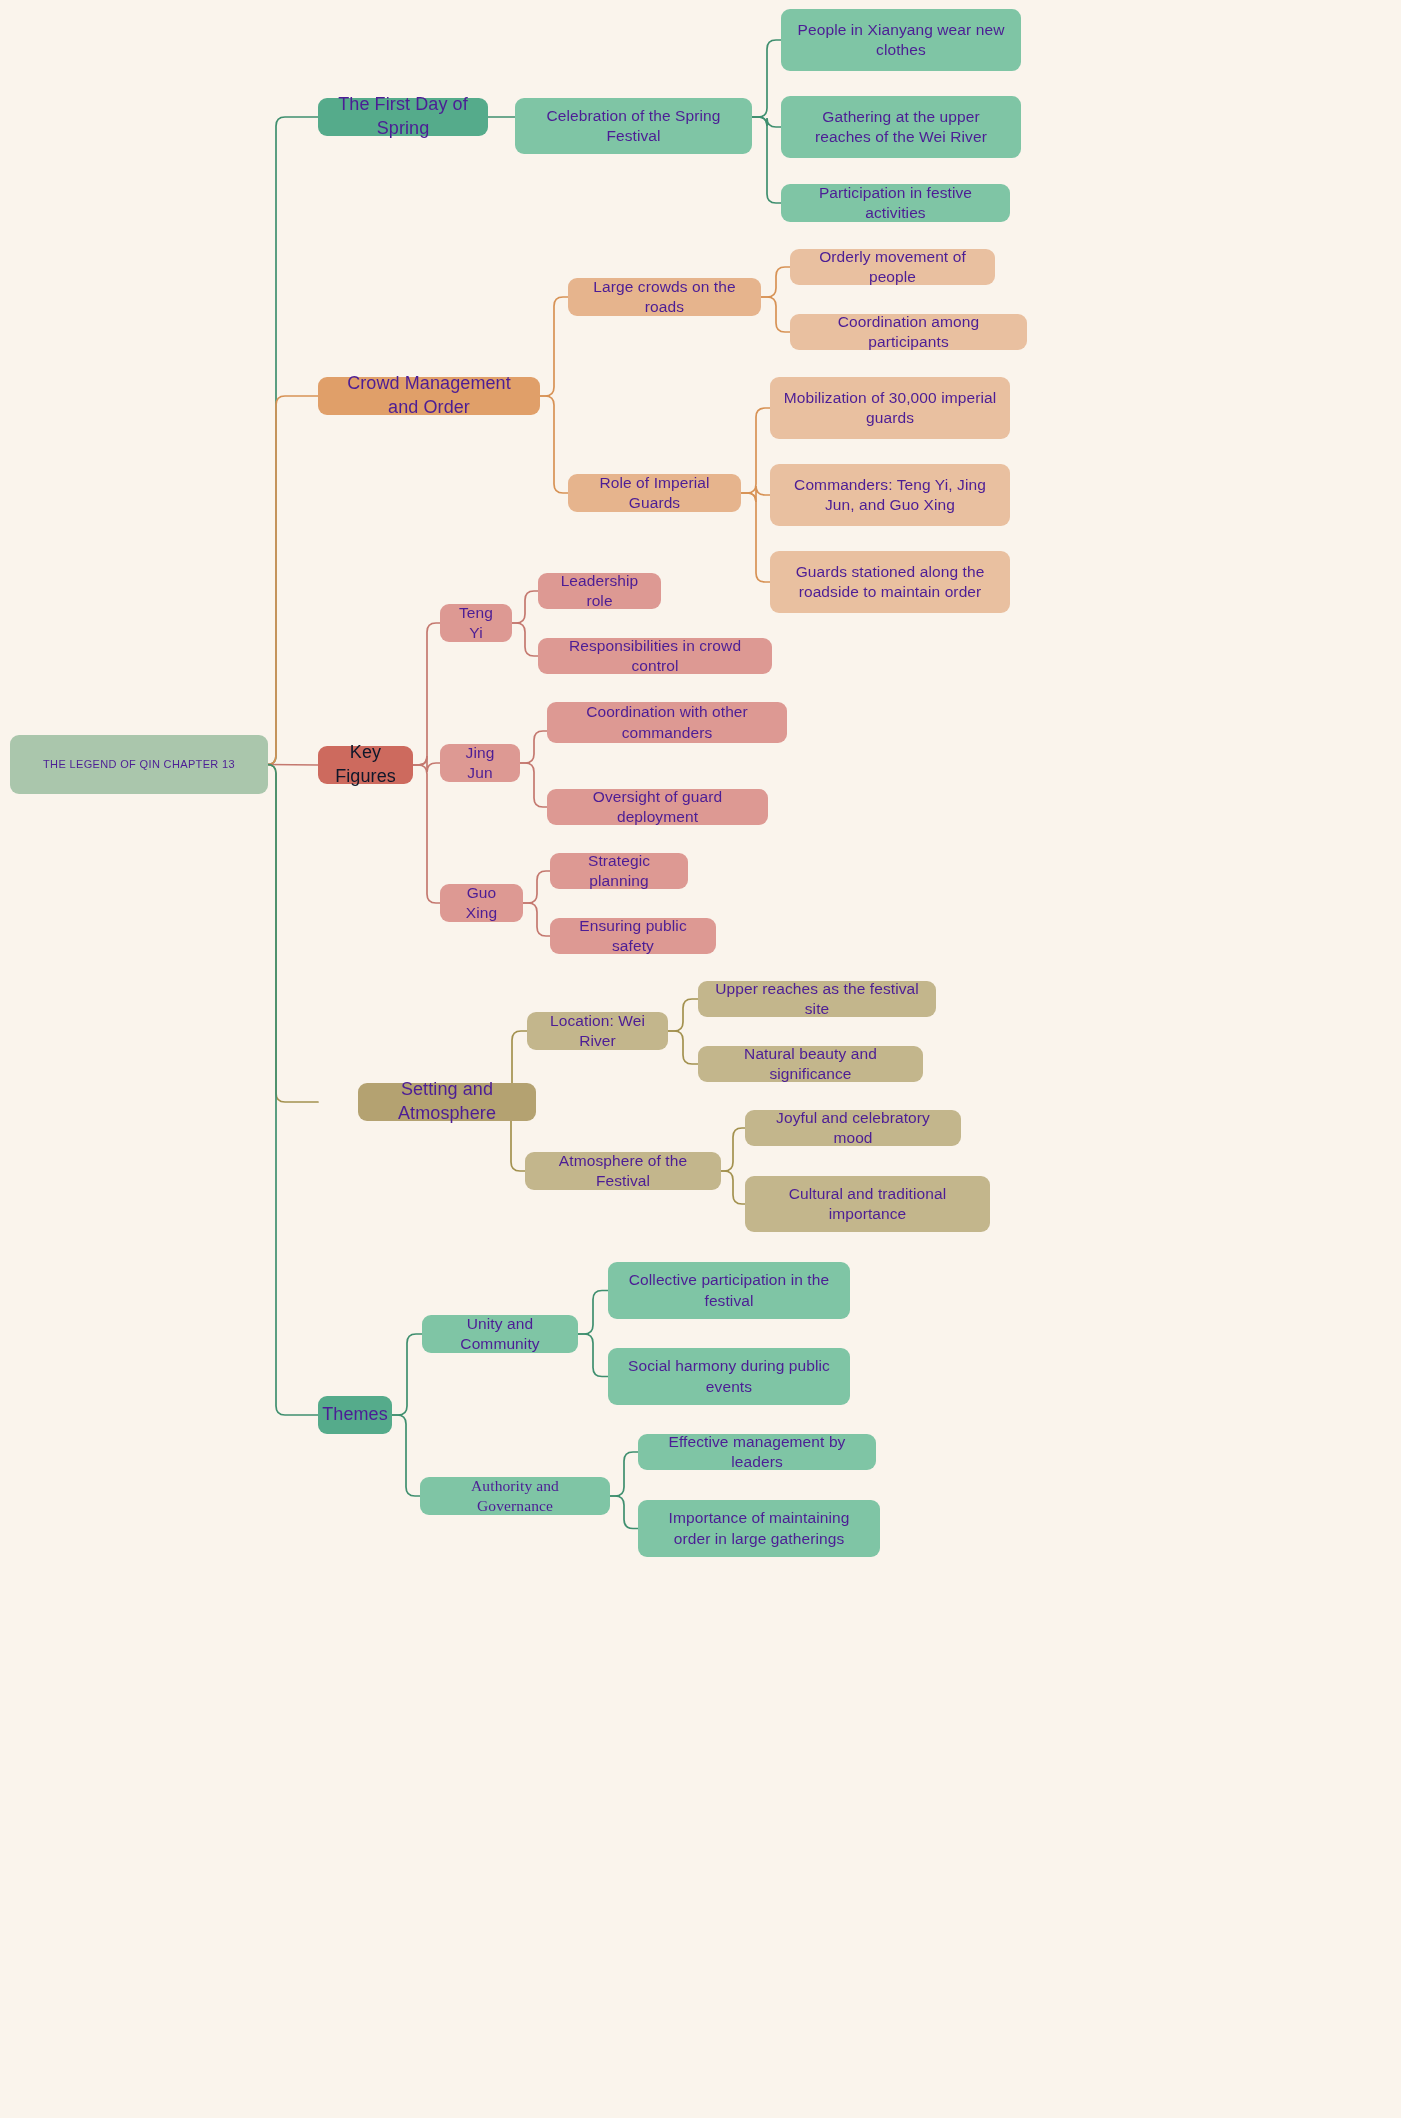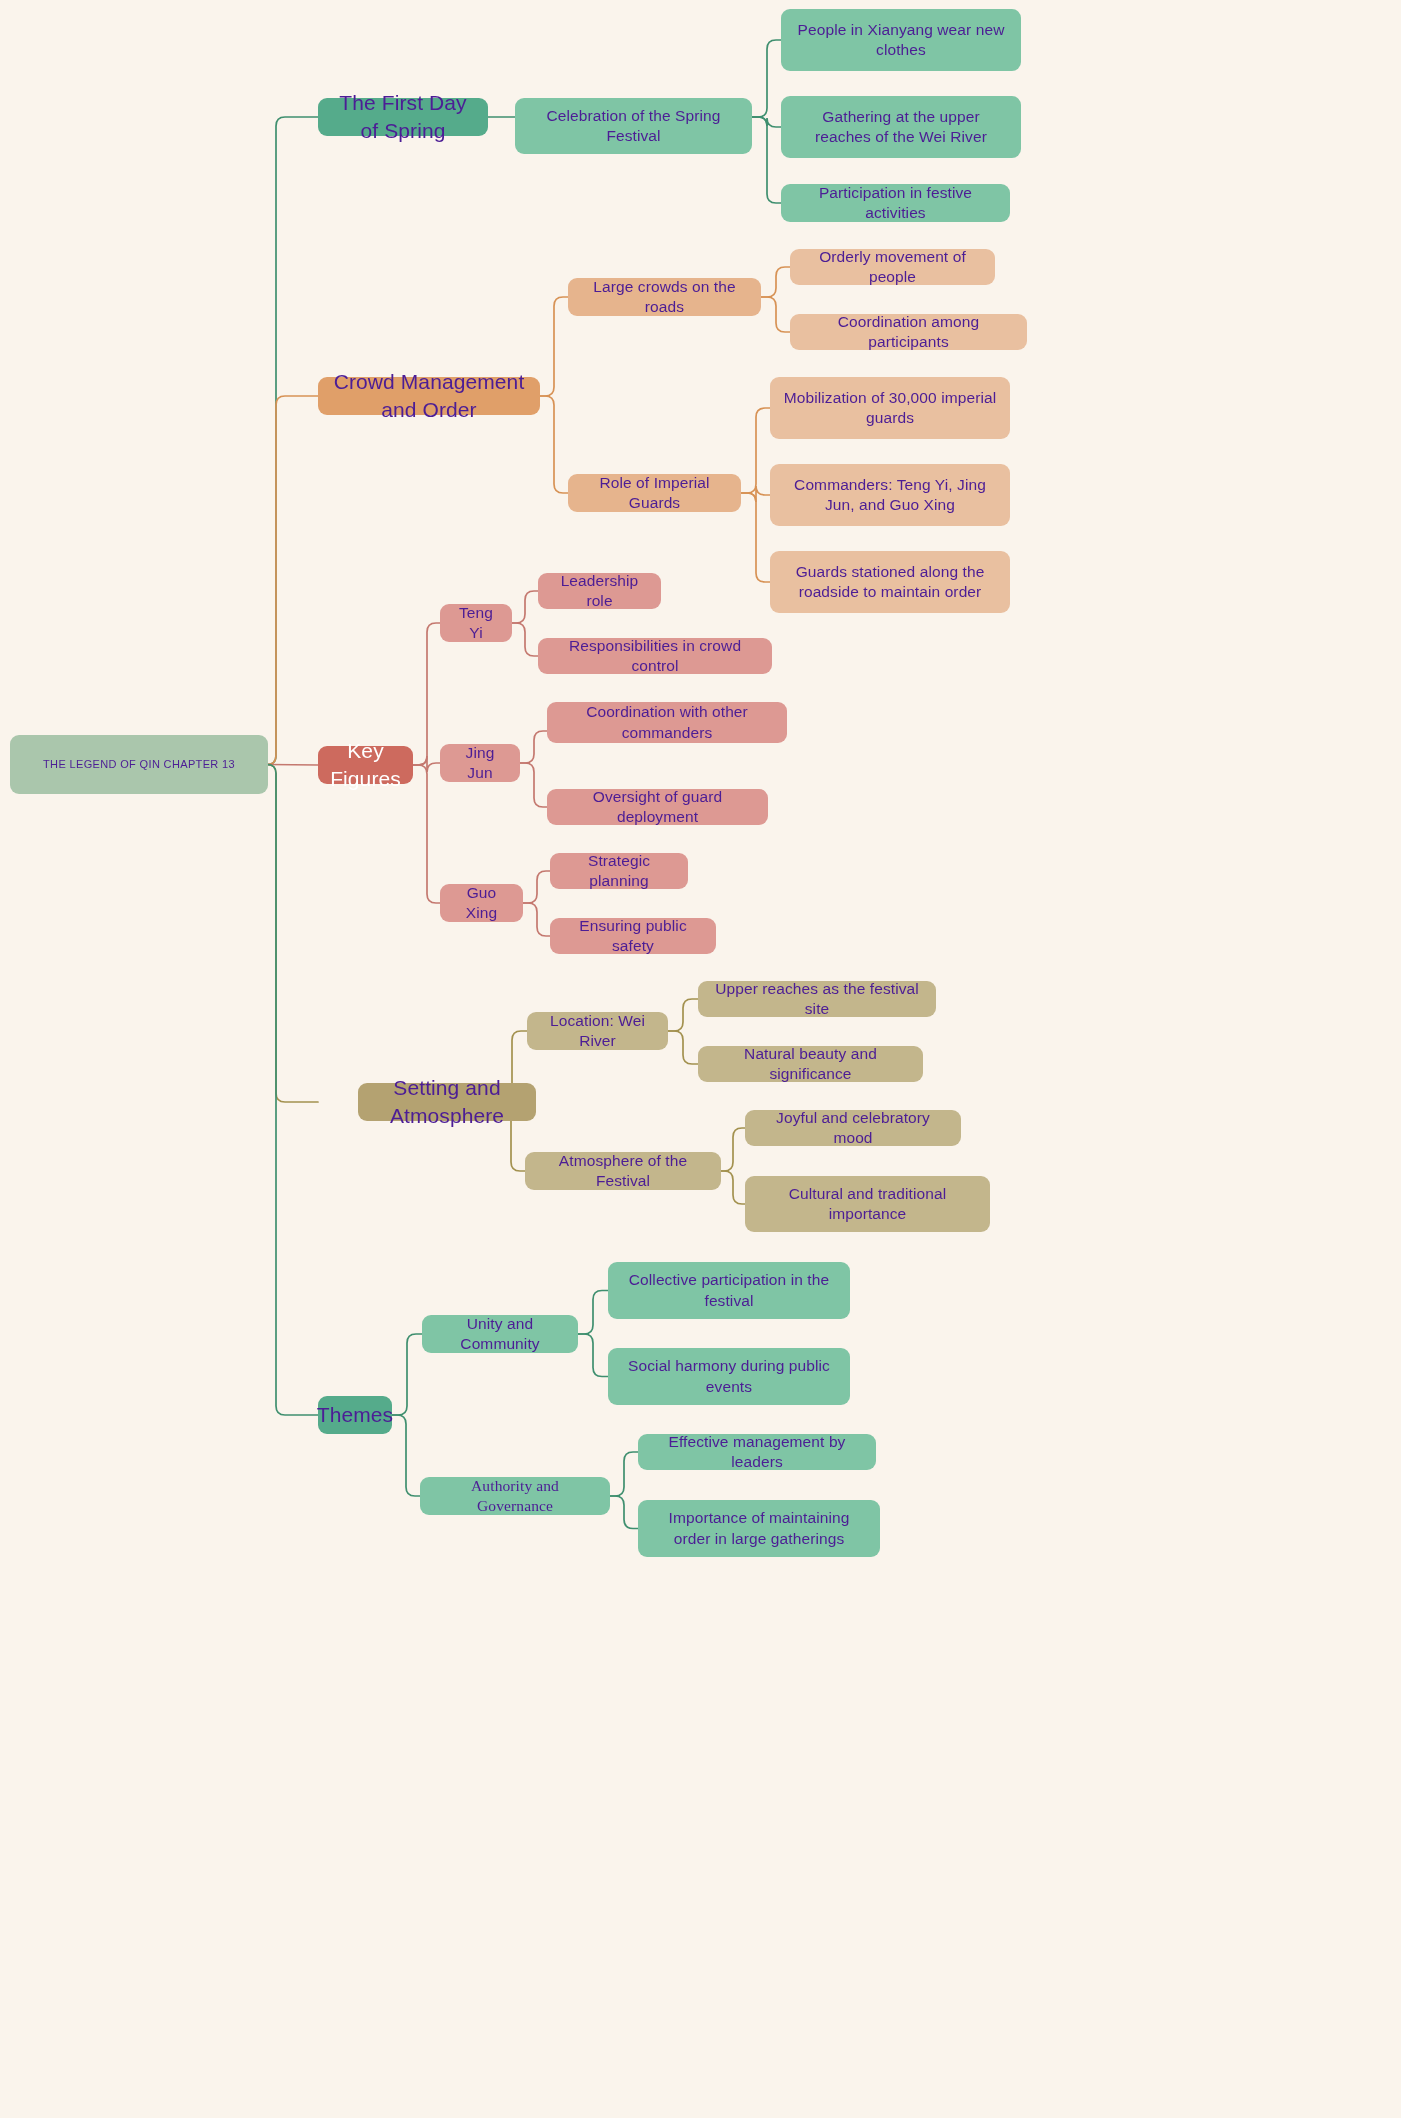--- a/index.html
+++ b/index.html
@@ -38,23 +38,23 @@
     line-height: 1.32;
     color: #4c1d95;
     letter-spacing: .1px;
     word-break: normal;
   }
   .node.root {
     font-size: 11px;
     letter-spacing: .35px;
   }
   .node.l1 {
-    font-size: 21px;
+    font-size: 18px;
   }
-  .node.white-text { color: #ffffff; }
+  .node.white-text { color: #0f172a; }
 </style>
 </head>
 <body>
 
 <div id="canvas">
   <svg id="edges" viewBox="0 0 1401 2118" xmlns="http://www.w3.org/2000/svg">
       <path d="M 268 764.5 L 267 764.5 Q 276 764.5 276 755.5 L 276 126 Q 276 117 285 117 L 318 117" fill="none" stroke="#3f8f6f" stroke-width="1.7" stroke-linecap="round"></path>
       <path d="M 488 117 L 515 117" fill="none" stroke="#3f8f6f" stroke-width="1.7" stroke-linecap="round"></path>
       <path d="M 752 117 L 758 117 Q 767 117 767 108 L 767 49 Q 767 40 776 40 L 781 40" fill="none" stroke="#3f8f6f" stroke-width="1.7" stroke-linecap="round"></path>
       <path d="M 752 117 L 758 117 Q 767 117 767 126 L 767 118 Q 767 127 776 127 L 781 127" fill="none" stroke="#3f8f6f" stroke-width="1.7" stroke-linecap="round"></path>

